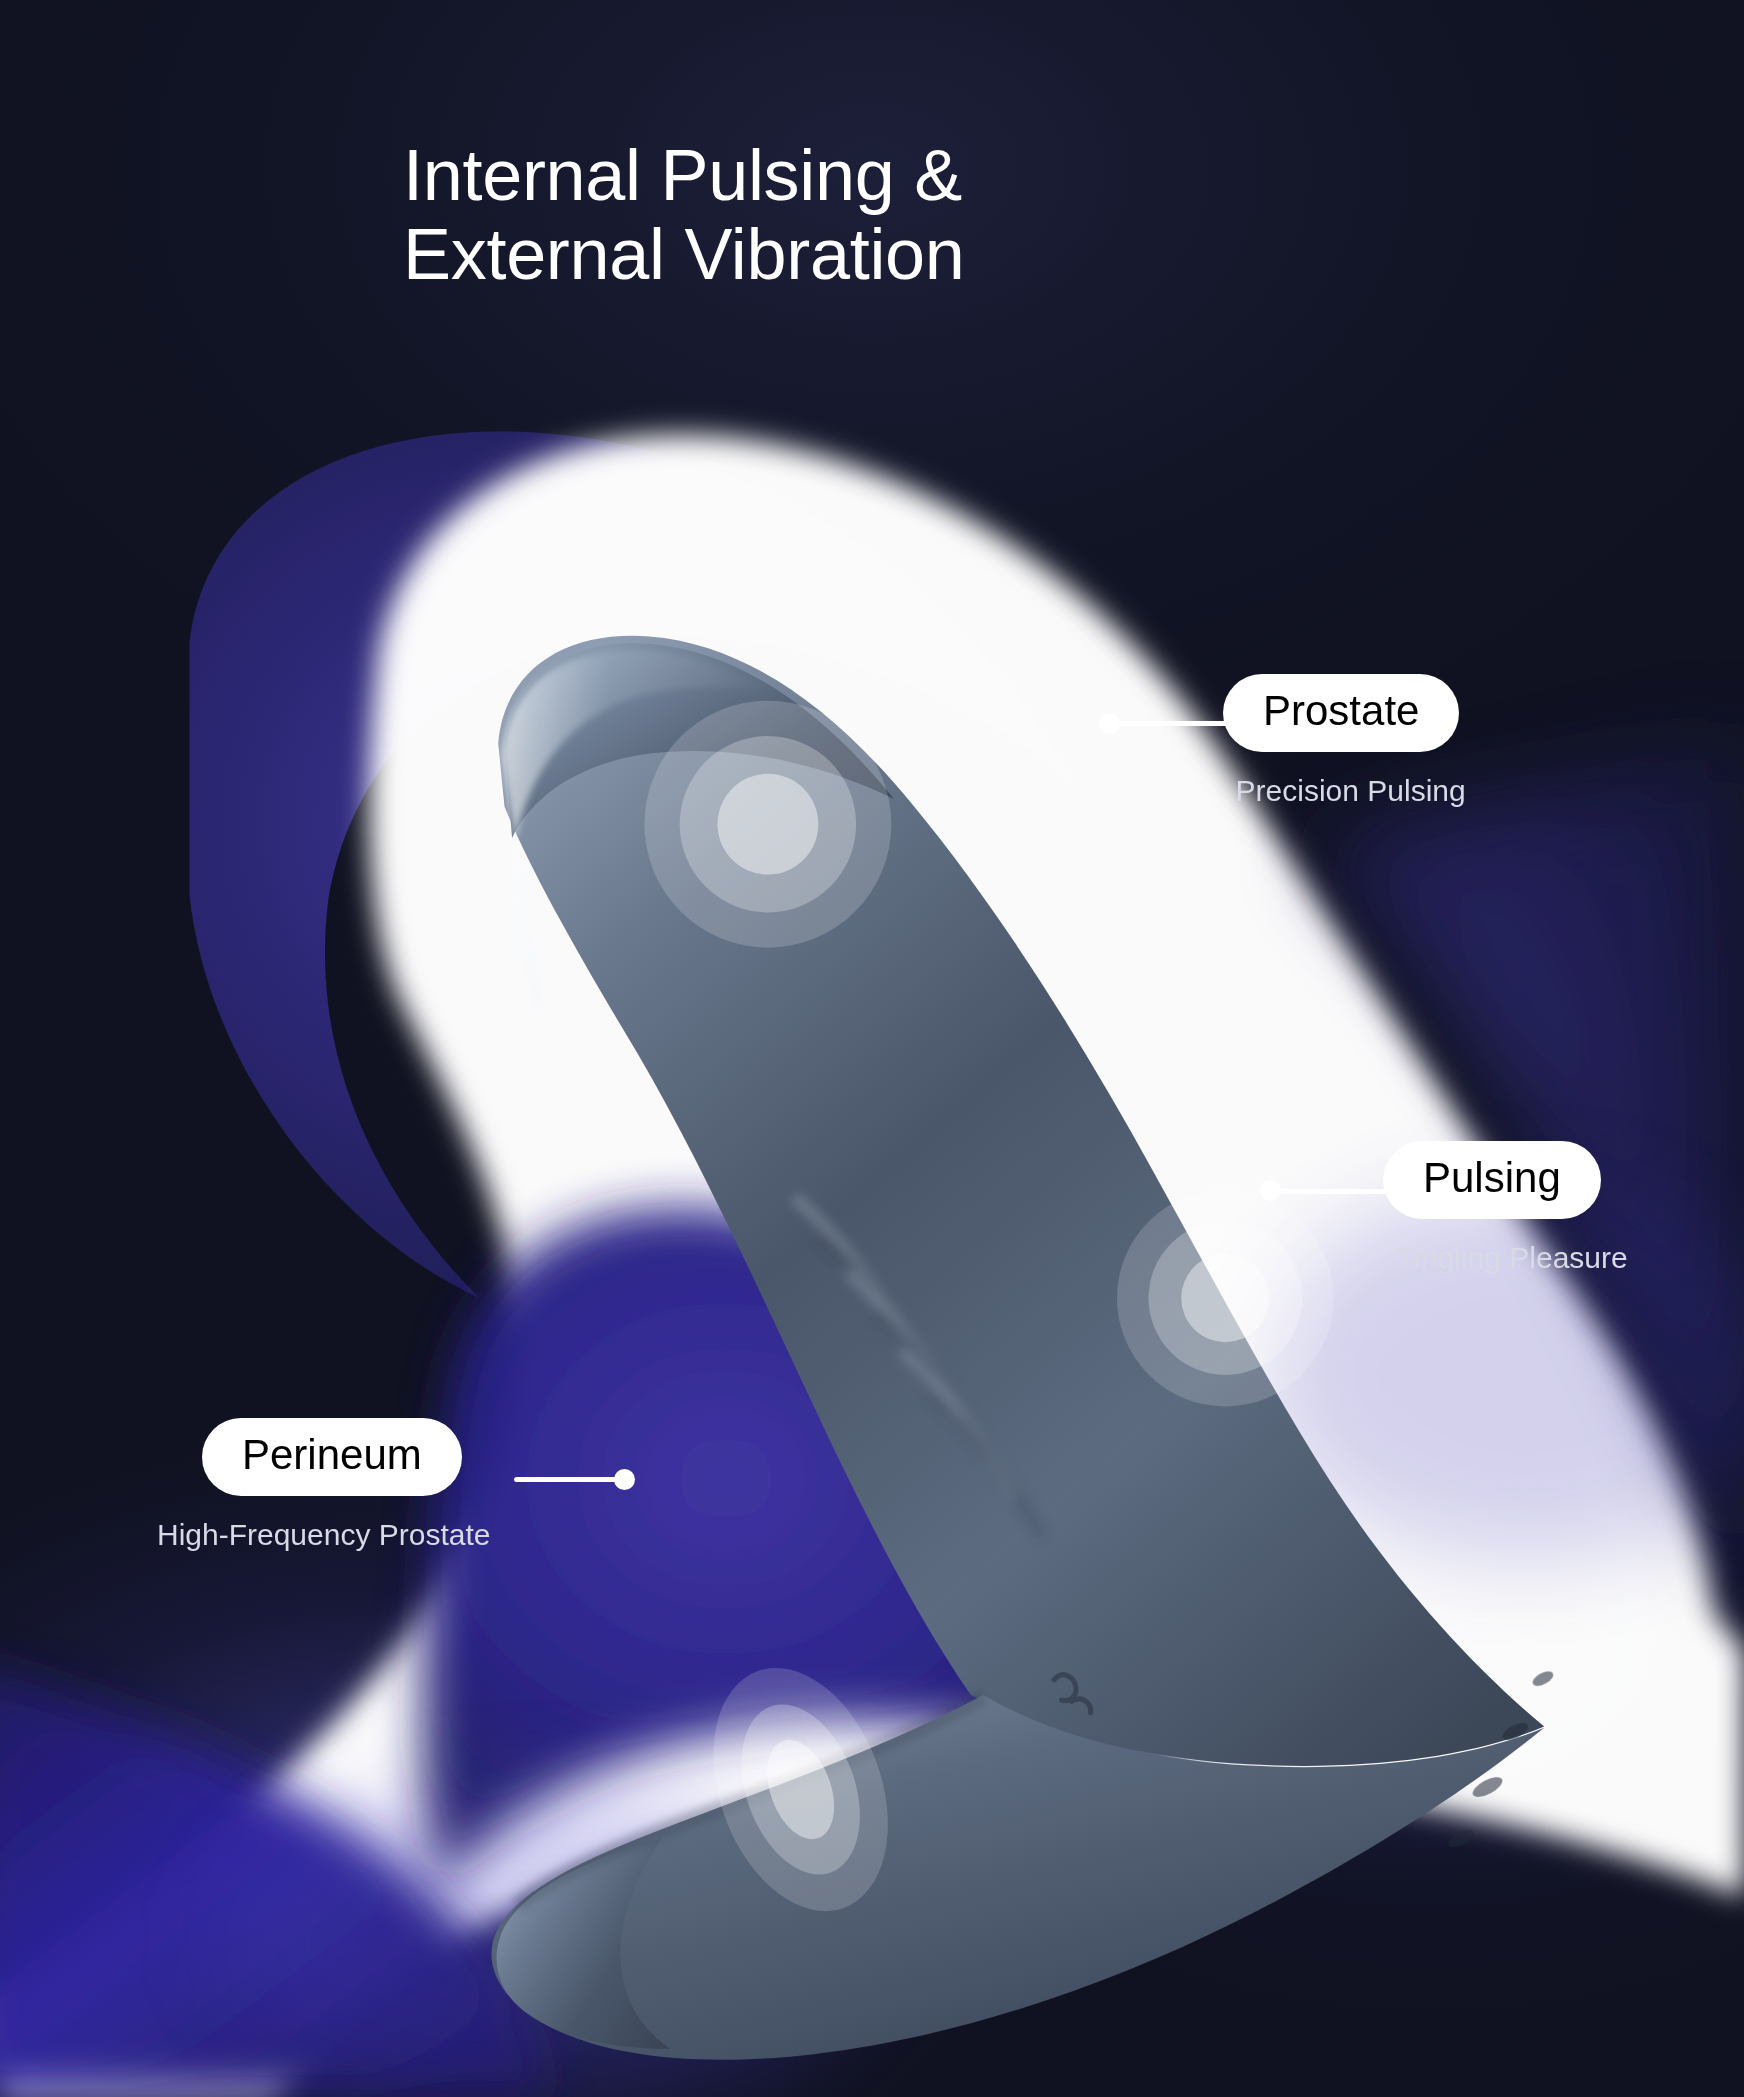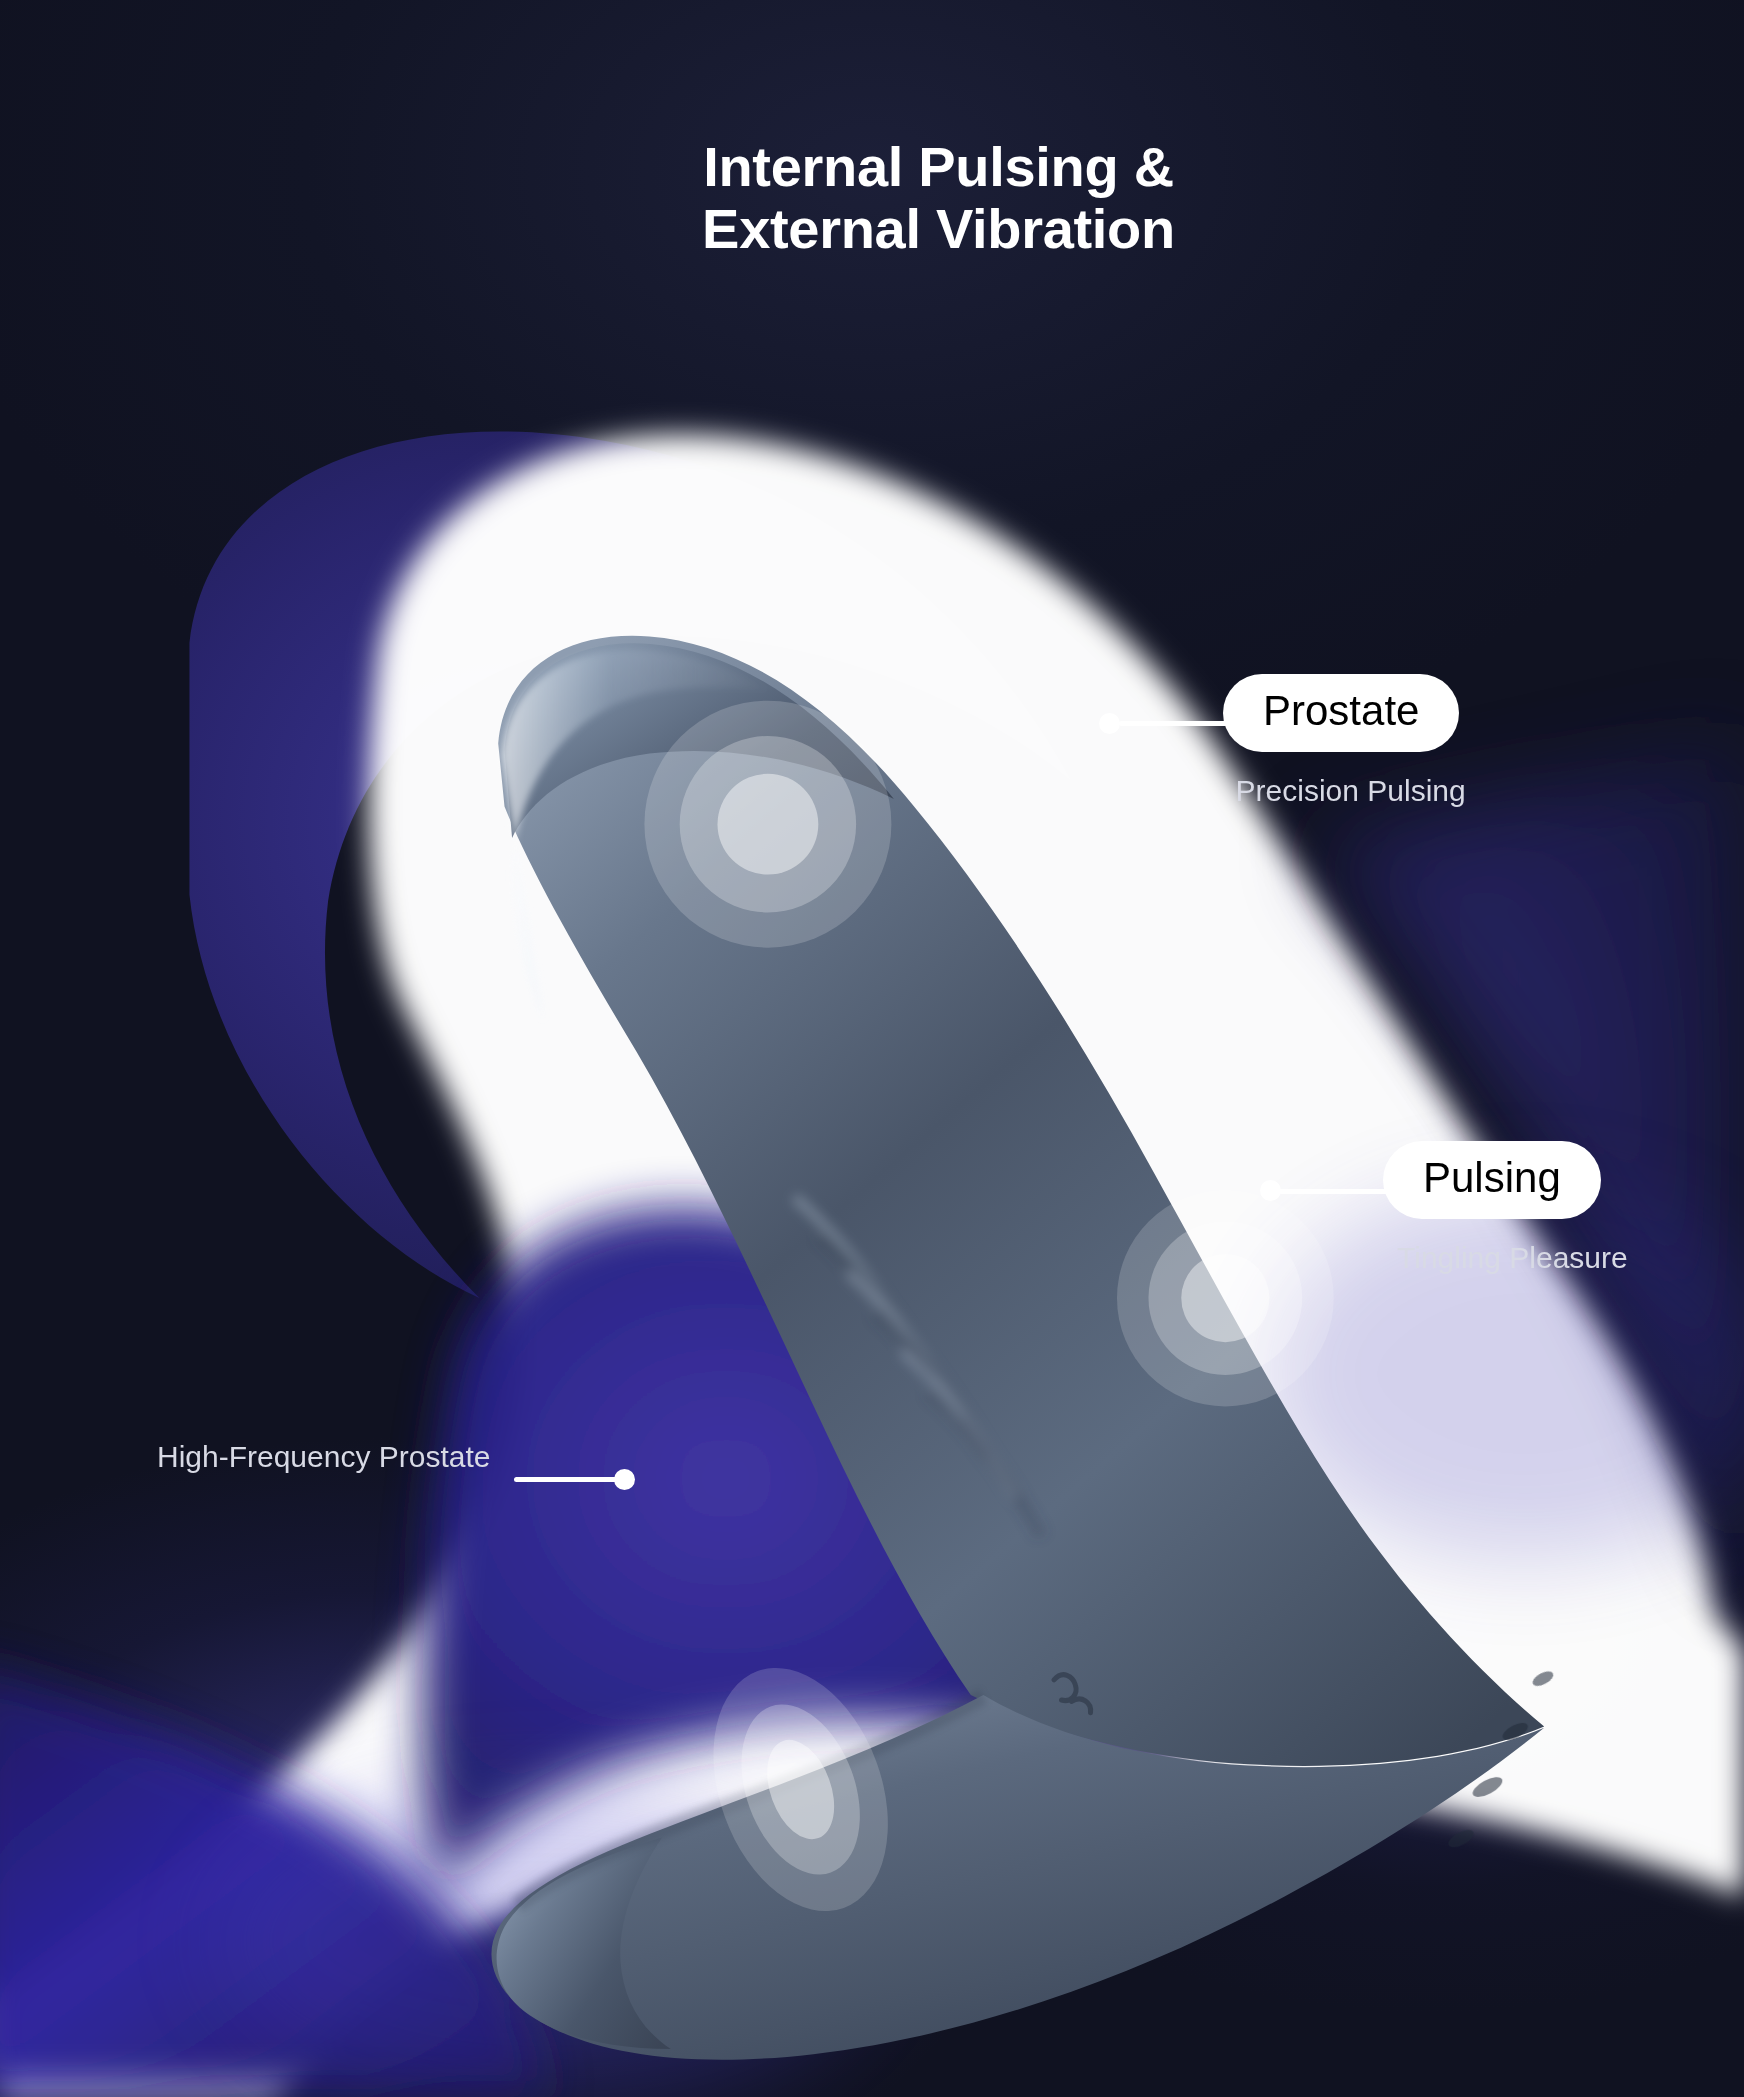--- a/index.html
+++ b/index.html
@@ -24,26 +24,25 @@
       linear-gradient(180deg,#141728 0%, #151830 40%, #1a1c3e 70%, #1e2046 100%);
   }
   .bg-svg{position:absolute;inset:0;width:1745px;height:2097px;}
 
   
   .title{
     position:absolute;
     left:403px; top:136px;
     width:1071px;
     color:#ffffff;
-    font-size:56px;
+    font-size:72px;
     line-height:1.10;
-    font-weight:700;
+    font-weight:400;
     letter-spacing:-0.3px;
     white-space:pre-line;
-    text-align:center;
   }
 
   
   .product-svg{position:absolute;inset:0;width:1745px;height:2097px;}
 
   
   .callout{position:absolute;}
   .pill{
     display:inline-flex;
     align-items:center;
@@ -298,17 +297,18 @@
   <div class="dot" id="dot-sphincter"></div>
   <div class="connector" id="conn-sphincter"></div>
   <div class="callout" id="callout-sphincter">
     <div class="pill">Pulsing</div>
     <div class="sublabel">Tingling Pleasure</div>
   </div>
 
   <div class="connector" id="conn-perineum"></div>
   <div class="dot" id="dot-perineum"></div>
   <div class="callout" id="callout-perineum">
+    <div class="pill">Perineum</div>
     <div class="sublabel">High-Frequency Prostate</div>
   </div>
 
 </div>
 
 
 </body></html>

